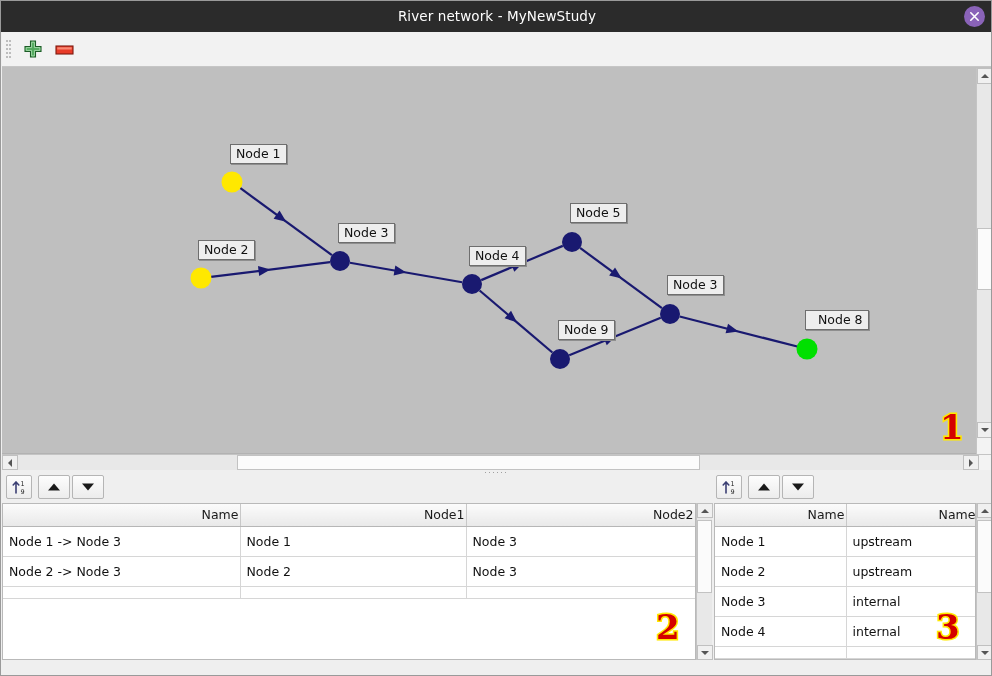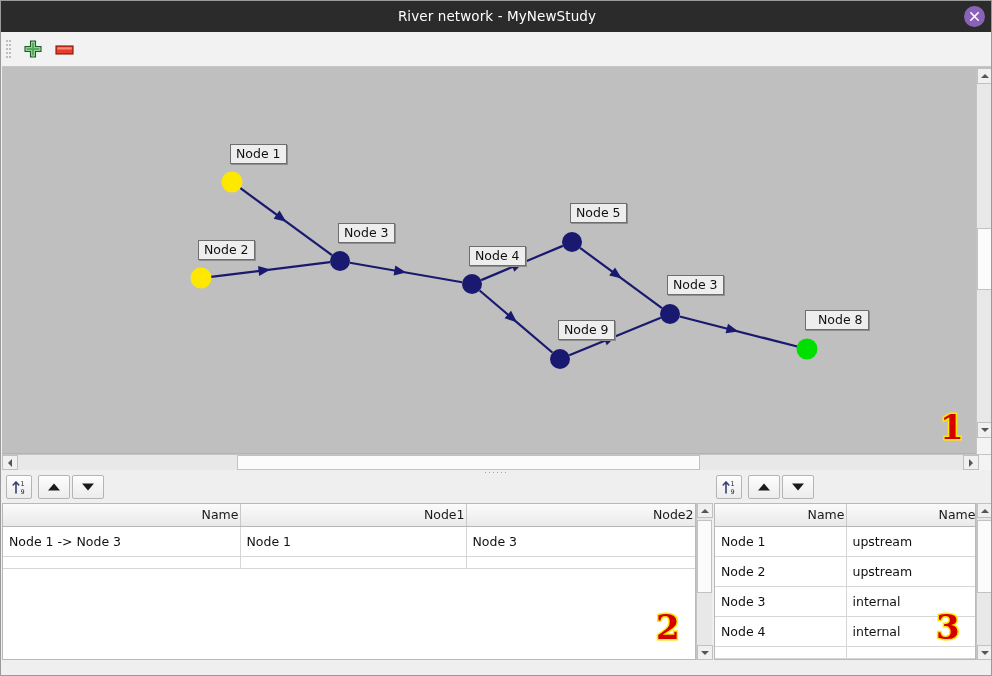--- a/index.html
+++ b/index.html
@@ -357,20 +357,25 @@
               <th>Node1</th>
               <th>Node2</th>
             </tr>
           </thead>
         <tbody>
             <tr>
               <td>Node 1 -&gt; Node 3</td>
               <td>Node 1</td>
               <td>Node 3</td>
             </tr>
+            <tr>
+              <td>Node 2 -&gt; Node 3</td>
+              <td>Node 2</td>
+              <td>Node 3</td>
+            </tr>
             <tr class="blank">
               <td></td>
               <td></td>
               <td></td>
             </tr>
           </tbody>
       </table>
     </div>
 
     <div class="vscroll" style="left:694px; top:30px; height:157px;">

